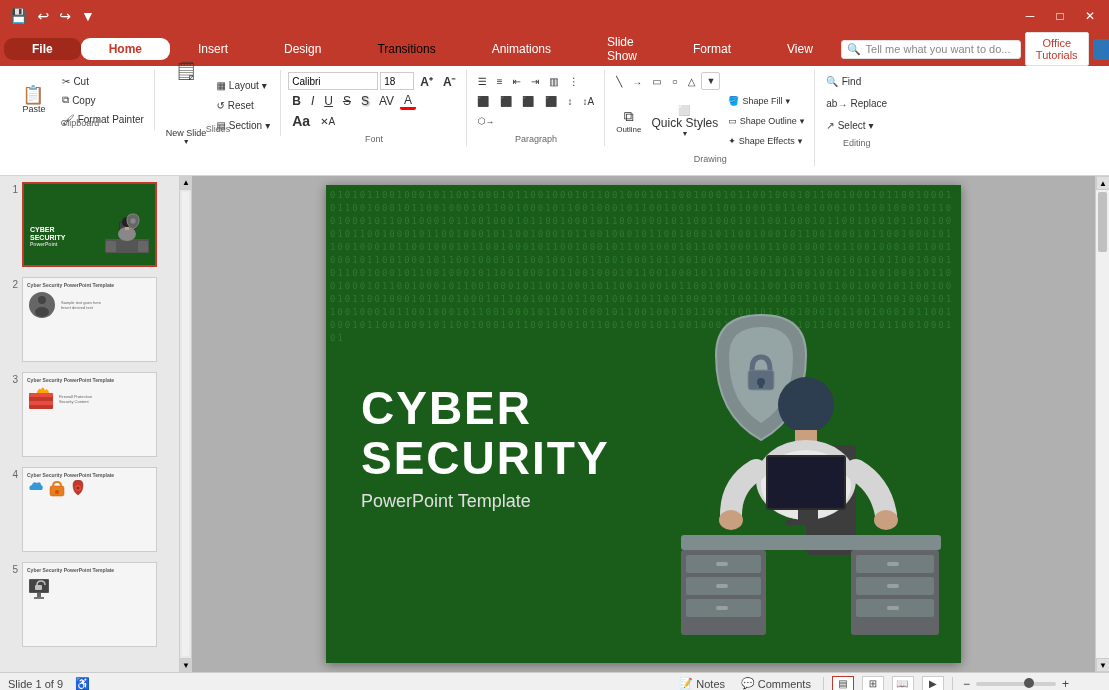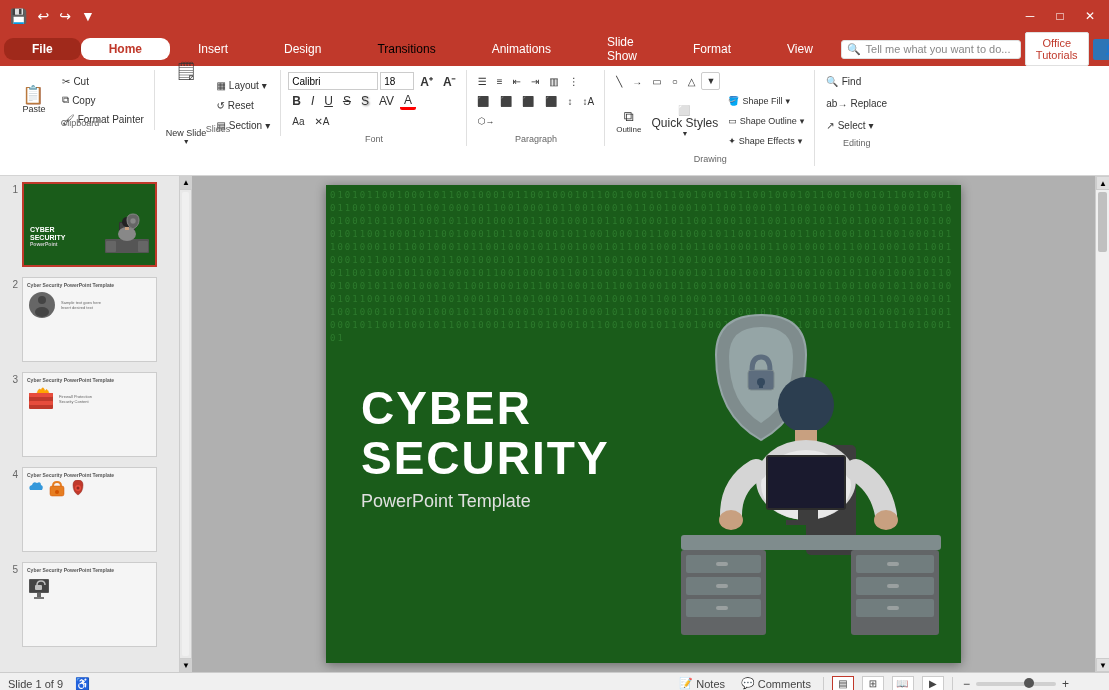--- a/index.html
+++ b/index.html
@@ -441,21 +441,21 @@
         <div class="font-row">
           <span class="ribbon-btn-sm" style="font-weight:bold; font-size:12px;">B</span>
           <span class="ribbon-btn-sm" style="font-style:italic; font-size:12px;">I</span>
           <span class="ribbon-btn-sm" style="text-decoration:underline; font-size:12px;">U</span>
           <span class="ribbon-btn-sm" style="text-decoration:line-through; font-size:12px;">S</span>
           <span class="ribbon-btn-sm" style="font-size:12px; text-shadow:1px 1px 2px #888;">S</span>
           <span class="ribbon-btn-sm" style="font-size:12px;">AV</span>
           <span class="ribbon-btn-sm" style="font-size:12px; border-bottom:3px solid red;">A</span>
         </div>
         <div class="font-row">
-          <span class="ribbon-btn-sm" style="font-size:10px;">Aa</span>
+          <span class="ribbon-btn-sm" style="font-size:14px;font-weight:bold;">Aa</span>
           <span class="ribbon-btn-sm" style="font-size:10px;">✕A</span>
         </div>
       </div>
       <span class="ribbon-group-label">Font</span>
     </div>
 
     <div class="ribbon-group" style="min-width:130px;">
       <div style="display:flex; flex-direction:column; gap:2px; flex:1; padding-bottom:14px;">
         <div class="font-row">
           <span class="ribbon-btn-sm">☰</span>

